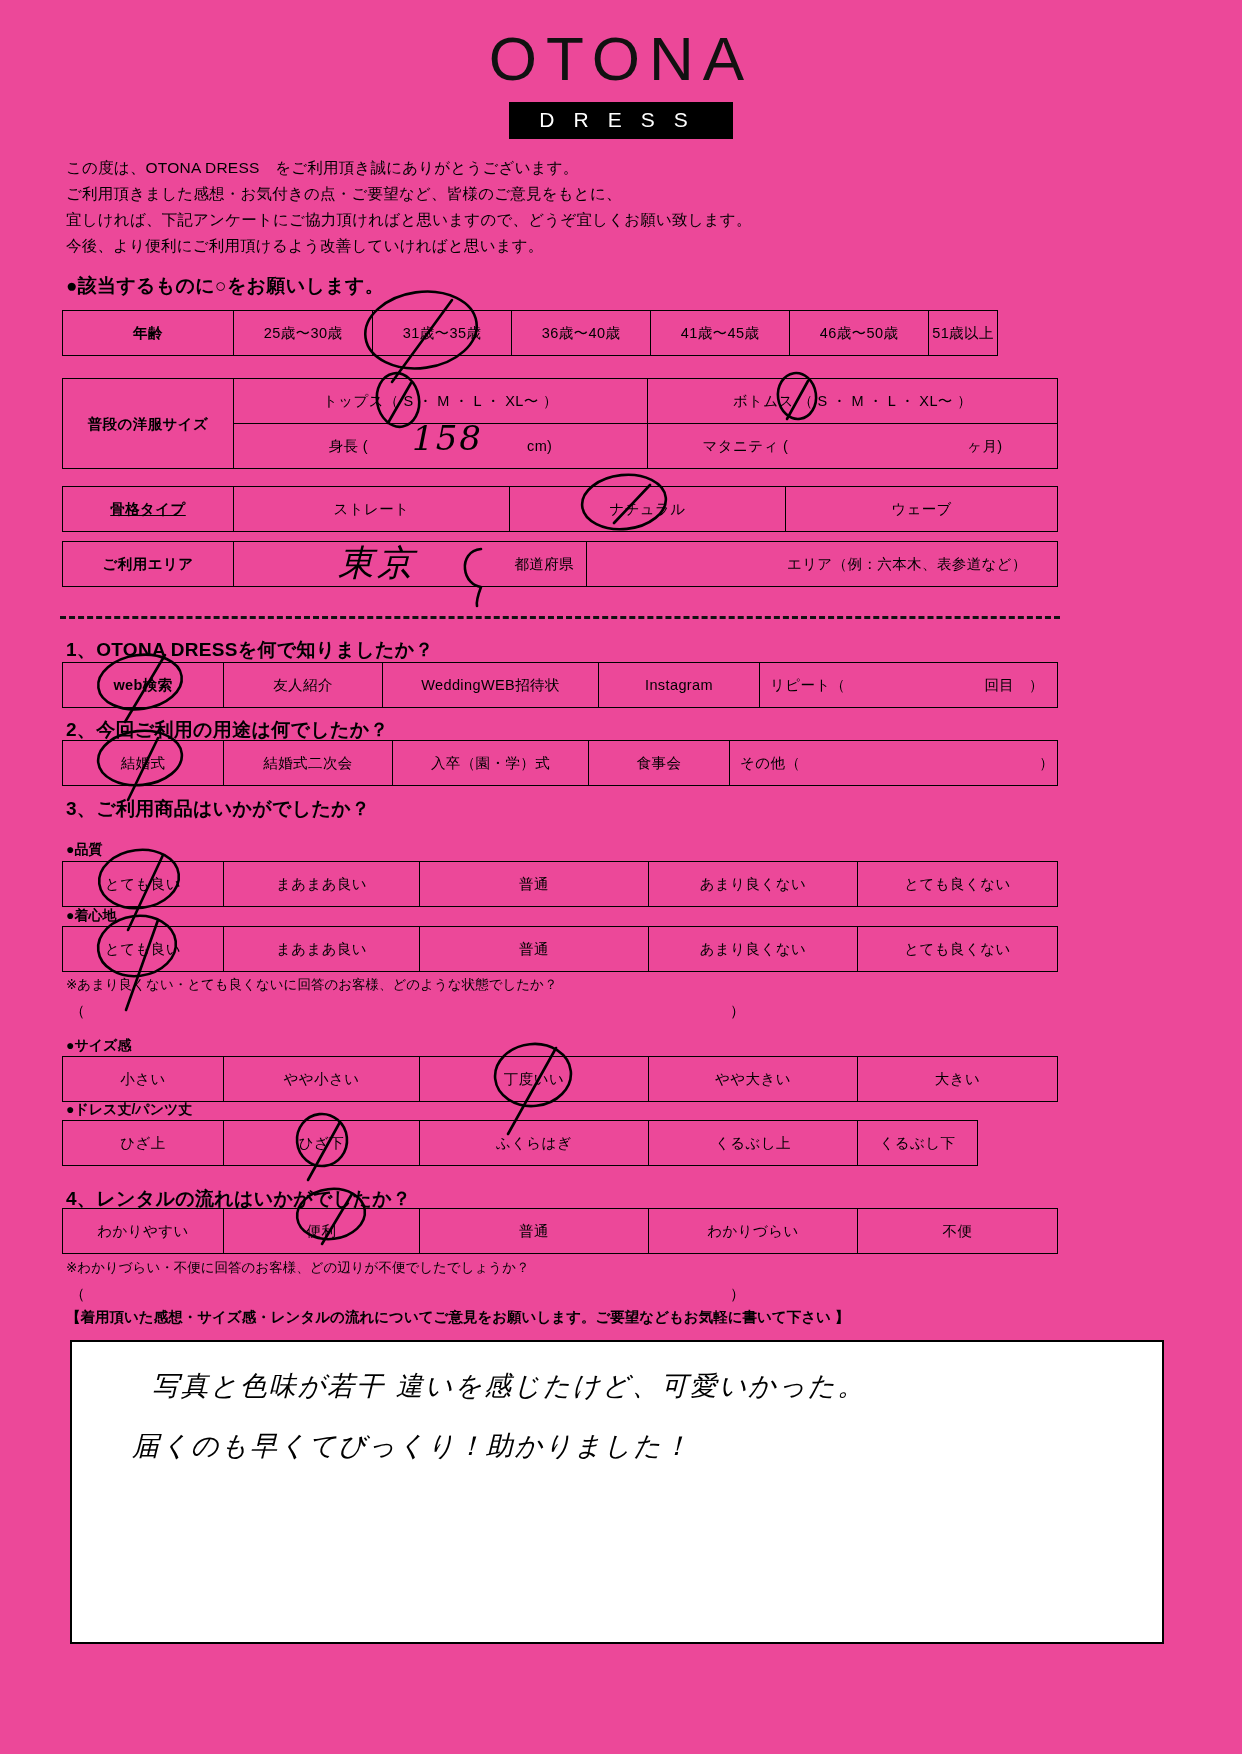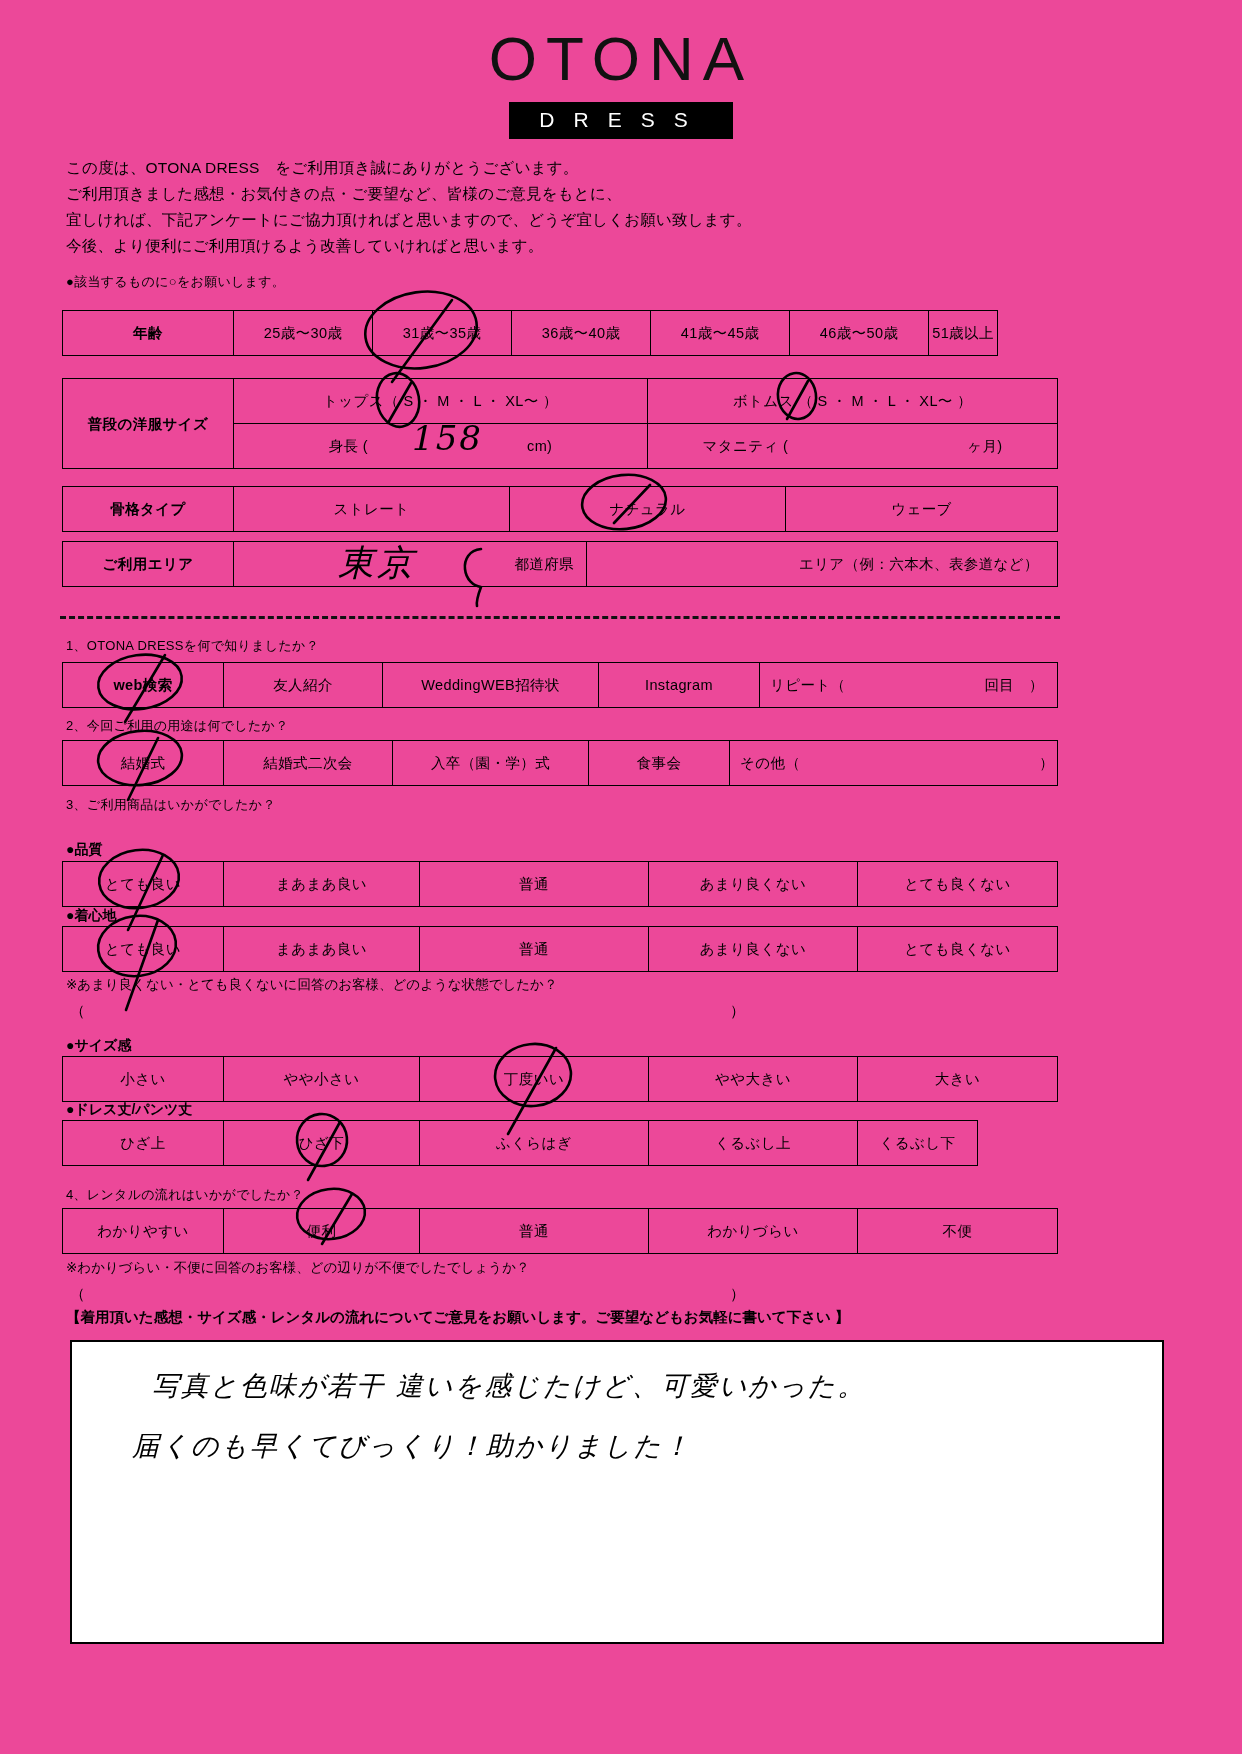--- a/index.html
+++ b/index.html
@@ -58,22 +58,22 @@
     width: 1030px;
     font-size: 15.5px;
     line-height: 26px;
     letter-spacing: .2px;
   }
   .intro div { white-space: nowrap; }
 
   
   .head {
     position: absolute;
-    font-size: 13px;
-    font-weight: normal;
+    font-size: 19px;
+    font-weight: bold;
     letter-spacing: .3px;
     white-space: nowrap;
     text-align: right;
   }
   .sub-head {
     position: absolute;
     font-size: 14px;
     font-weight: bold;
     white-space: nowrap;
   }
@@ -206,34 +206,34 @@
         <span style="display:inline-block;width:170px;"></span>
         <span>ヶ月)</span>
       </td>
     </tr>
   </tbody>
     </table>
 
   <table class="tbl" style="left:62px; top:486px; width:996px;">
     <tbody>
         <tr>
-      <td class="lbl" style="width:170px;">骨格タイプ</td>
+      <td class="lbl" style="width:170px;text-decoration:underline;">骨格タイプ</td>
       <td style="width:275px;">ストレート</td>
       <td style="width:275px;">ナチュラル</td>
       <td>ウェーブ</td>
     </tr>
   </tbody>
     </table>
 
   <table class="tbl" style="left:62px; top:541px; width:996px;">
     <tbody>
         <tr>
       <td class="lbl" style="width:170px;">ご利用エリア</td>
       <td style="width:340px; text-align:right; padding-right:12px;">都道府県</td>
-      <td style="text-align:right; padding-right:18px;">エリア（例：六本木、表参道など）</td>
+      <td style="text-align:right; padding-right:30px;">エリア（例：六本木、表参道など）</td>
     </tr>
   </tbody>
     </table>
 
   <div class="divider" style="top:616px;"></div>
 
   <div class="head" style="left:66px; top:637px;">1、OTONA DRESSを何で知りましたか？</div>
   <table class="tbl" style="left:62px; top:662px; width:996px;">
     <tbody>
         <tr>

